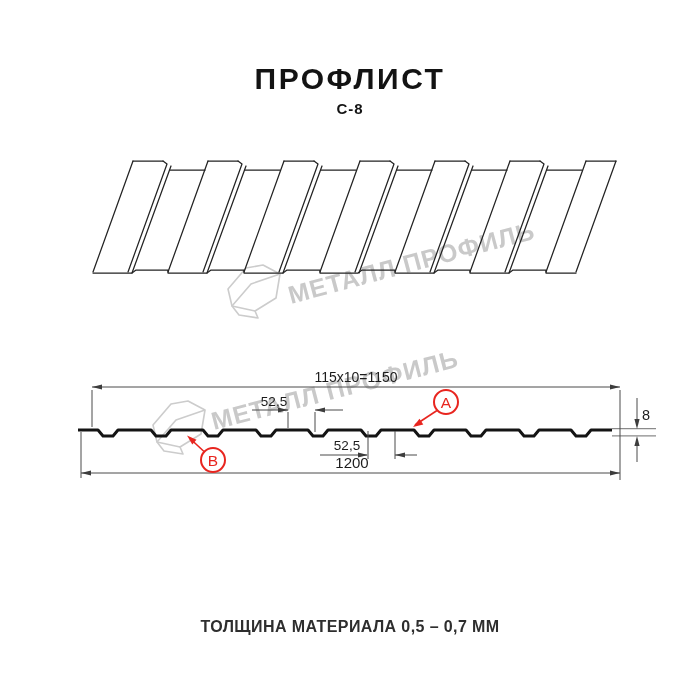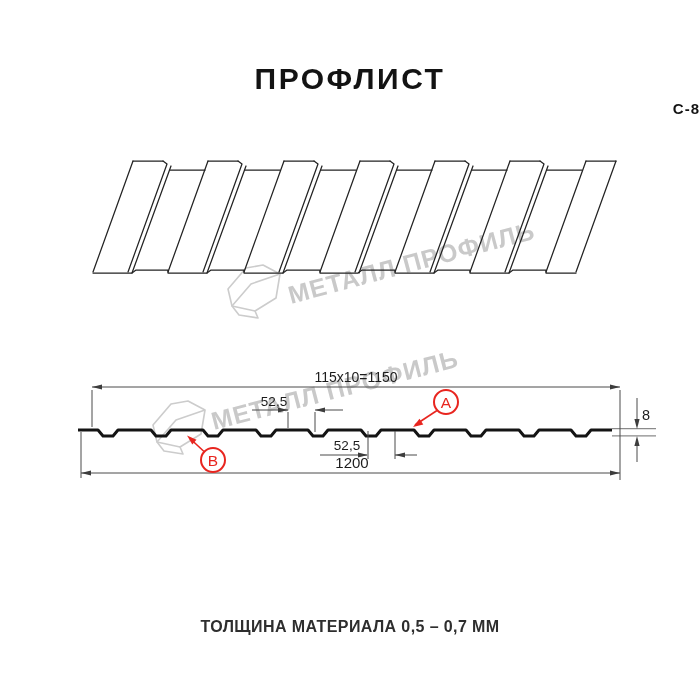--- a/index.html
+++ b/index.html
@@ -5,21 +5,21 @@
   html,body{margin:0;padding:0;background:#fff;}
   .page{
     position:relative;width:700px;height:700px;background:#ffffff;overflow:hidden;
     font-family:"Liberation Sans","DejaVu Sans",sans-serif;color:#151515;
   }
   .title{
     position:absolute;top:62px;left:0;width:700px;text-align:center;
     font-size:30px;font-weight:700;letter-spacing:2.5px;color:#131313;
   }
   .subtitle{
-    position:absolute;top:100px;left:0;width:700px;text-align:right;
+    position:absolute;top:100px;left:0;width:700px;text-align:center;
     font-size:15px;font-weight:700;letter-spacing:1px;color:#131313;
   }
   .footer-note{
     position:absolute;top:618px;left:0;width:700px;text-align:center;
     font-size:16px;font-weight:700;letter-spacing:0.4px;color:#2e2e2e;
   }
   .abs{position:absolute;}
   svg{display:block;overflow:visible;}
   .wm{color:#c9c9c9;}
   .dimtext{fill:#1c1c1c;}

